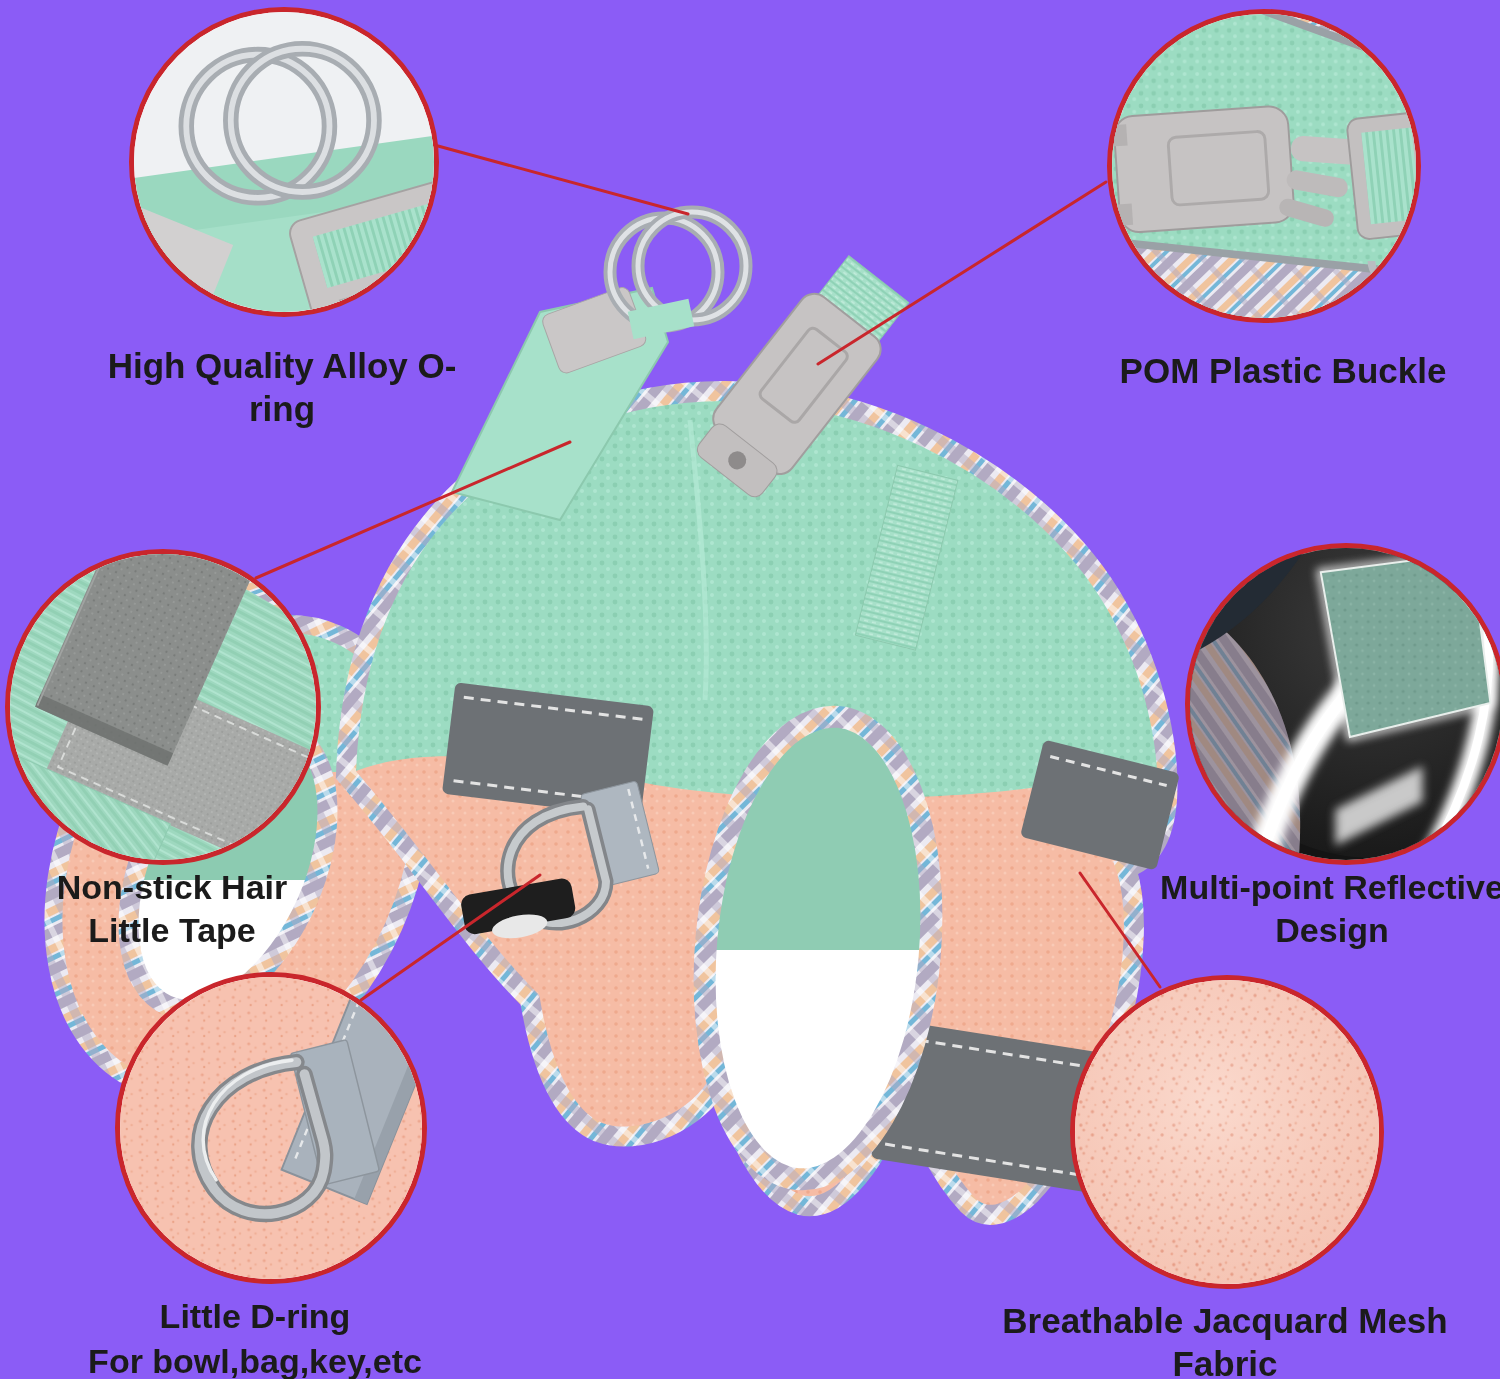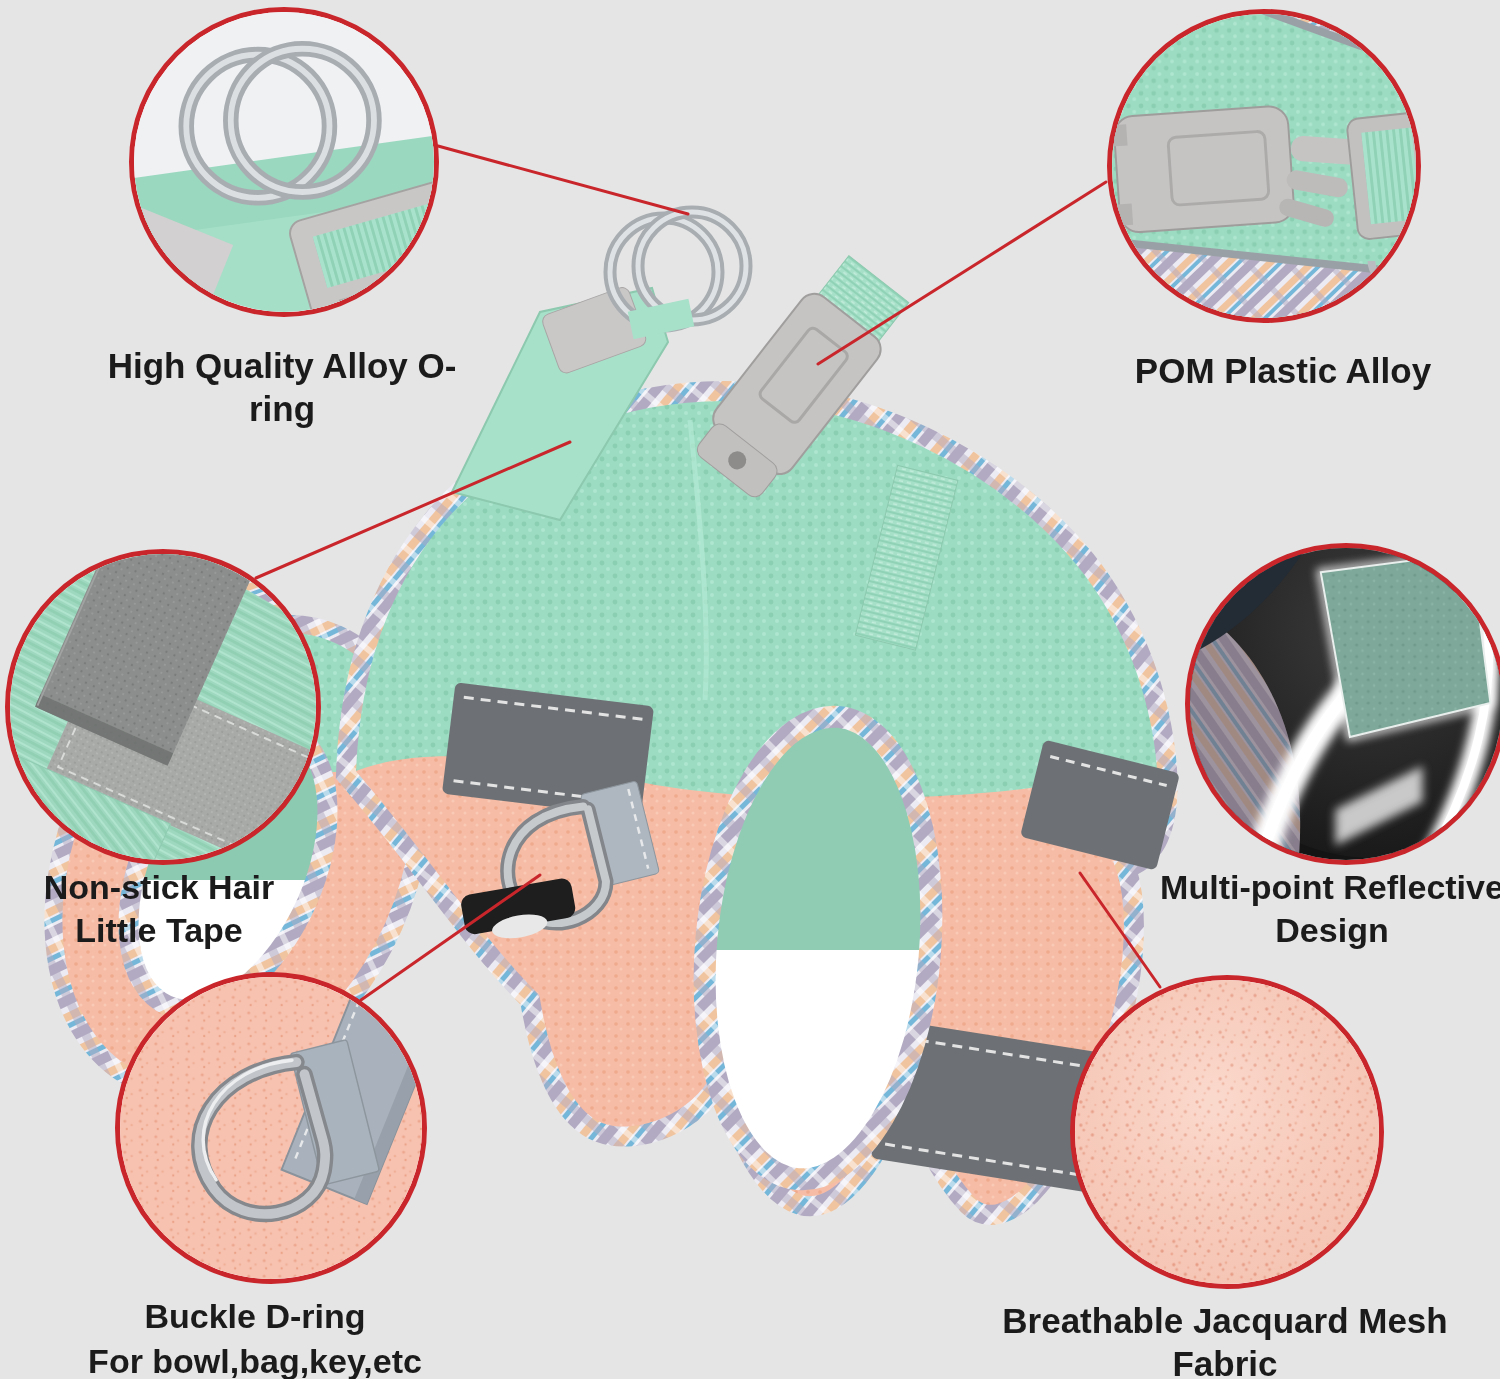--- a/index.html
+++ b/index.html
@@ -1,16 +1,16 @@
 <!DOCTYPE html>
 <html><head>
 <meta charset="utf-8">
 <style>
   html,body{margin:0;padding:0;background:#ffffff;}
-  #canvas{position:relative;width:1500px;height:1379px;background:#e5e5e5;overflow:hidden;
+  #canvas{position:relative;width:1500px;height:1379px;background:#8b5cf6;overflow:hidden;
           font-family:"Liberation Sans", sans-serif;}
   #harness-svg{position:absolute;left:0;top:0;}
   .callout{position:absolute;border:5px solid #c9262c;border-radius:50%;overflow:hidden;
            background:#ffffff;box-sizing:border-box;}
   .callout svg{display:block;width:100%;height:100%;}
   .lbl{position:absolute;color:#1b1b1b;font-weight:bold;text-align:center;
        font-size:34px;line-height:43px;letter-spacing:0px;}
   .lbl.single{font-size:35px;}
 </style>
 </head>
@@ -367,35 +367,35 @@
       <rect width="314" height="314" fill="url(#c6mesh)"></rect>
       <rect width="314" height="314" fill="url(#c6shade)"></rect>
     </svg>
   </div>
 
   <div class="lbl single" style="left:82px;top:344px;width:400px;">
     <span>High Quality Alloy O-ring</span>
   </div>
 
   <div class="lbl single" style="left:1083px;top:349px;width:400px;">
-    <span>POM Plastic Alloy</span>
-  </div>
-
-  <div class="lbl" style="left:4px;top:866px;width:310px;">
+    <span>POM Plastic Buckle</span>
+  </div>
+
+  <div class="lbl" style="left:17px;top:866px;width:310px;">
     <span style="display:block">Non-stick Hair</span>
     <span style="display:block">Little Tape</span>
   </div>
 
   <div class="lbl" style="left:1132px;top:866px;width:400px;">
     <span style="display:block">Multi-point Reflective</span>
     <span style="display:block">Design</span>
   </div>
 
   <div class="lbl" style="left:35px;top:1294px;width:440px;line-height:45px;">
-    <span style="display:block">Buckle D-ring</span>
+    <span style="display:block">Little D-ring</span>
     <span style="display:block">For bowl,bag,key,etc</span>
   </div>
 
   <div class="lbl single" style="left:985px;top:1299px;width:480px;">
     <span>Breathable Jacquard Mesh Fabric</span>
   </div>
 
 </div>
 
 </body></html>

